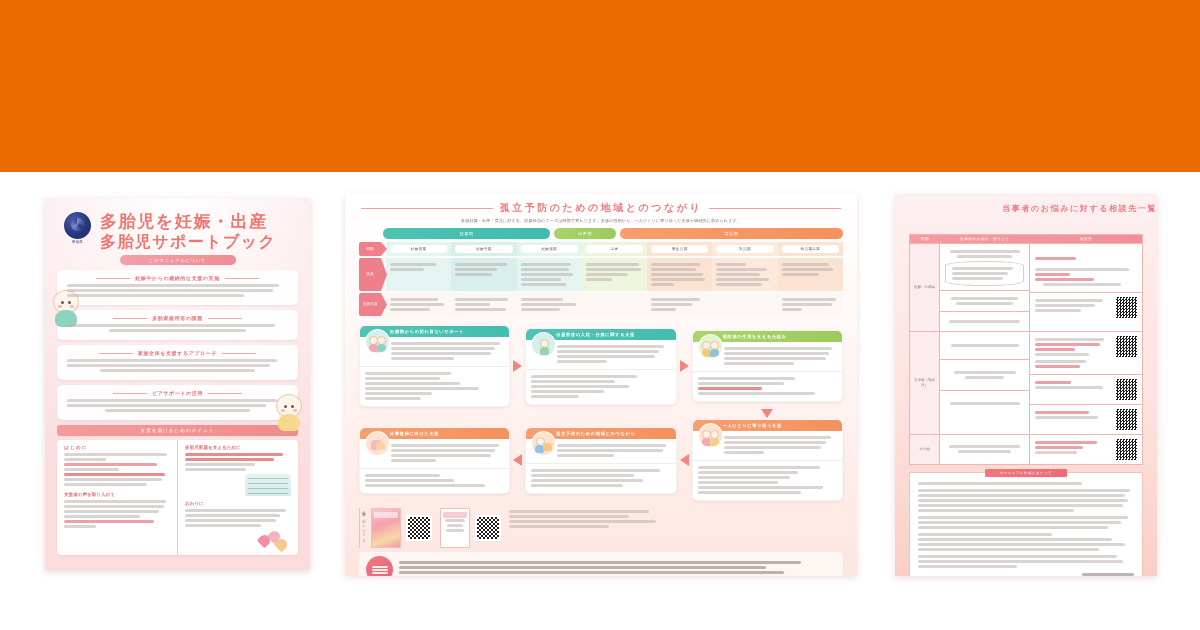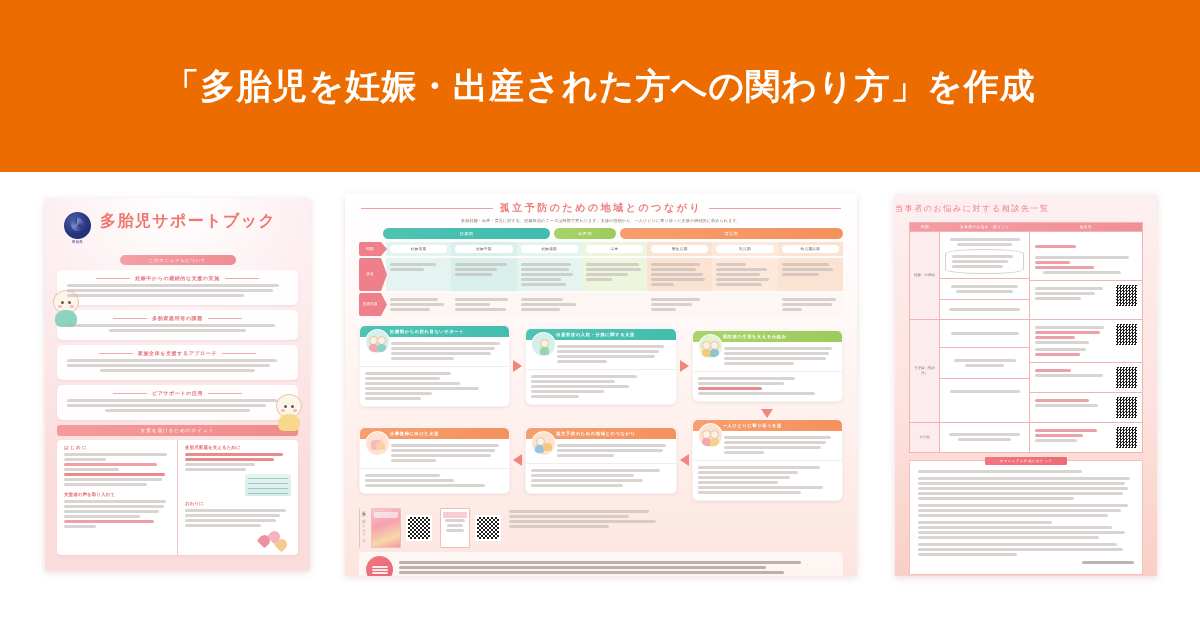--- a/index.html
+++ b/index.html
@@ -213,22 +213,22 @@
   .cp-footer {
     margin:4px 14px 0 14px; background:rgba(255,255,255,.62); border-radius:4px;
     padding:4px 7px; display:flex; gap:6px; align-items:center;
   }
   .cp-badge { width:27px;height:27px;border-radius:50%;flex:none;
     background:linear-gradient(145deg,#ef7a86,#e8616f);
     display:flex;align-items:center;justify-content:center;flex-direction:column; gap:1px; }
   .cp-badge i { display:block; width:16px;height:2px;background:rgba(255,255,255,.85);border-radius:1px; }
 
   
-  .rp-title { text-align:left; font-size:8px; font-weight:normal; color:#ef7d84;
-    letter-spacing:1.6px; padding:9px 0 8px 0; }
+  .rp-title { text-align:right; font-size:8px; font-weight:bold; color:#ef7d84;
+    letter-spacing:1.6px; padding:9px 0 20px 0; }
   .rp-table { margin:0 14px; border:1px solid #f2b3b3; background:#fff; }
   .rp-thead { display:flex; background:linear-gradient(90deg,#f59ba1,#f18f97); }
   .rp-th { padding:2px 0; text-align:center; font-size:3.6px; color:#fff; letter-spacing:.5px; }
   .rp-th.c1 { width:30px; } .rp-th.c2 { flex:1; } .rp-th.c3 { flex:1.25; }
   .rp-tr { display:flex; border-top:1px solid #f2b3b3; }
   .rp-c1 { width:30px; flex:none; background:#fdeced; border-right:1px solid #f2b3b3;
     display:flex; align-items:center; justify-content:center; padding:2px; }
   .rp-c1 span { font-size:3.4px; color:#7a706c; text-align:center; line-height:1.35; }
   .rp-c2 { flex:1; border-right:1px solid #f2b3b3; }
   .rp-c3 { flex:1.25; }
@@ -246,31 +246,31 @@
   .rp-note-h span { font-size:3.4px; color:#fff; letter-spacing:.6px; }
   .rp-p { margin-bottom:4px; }
   .sign { width:52px; margin-left:auto; margin-top:5px; }
 </style>
 </head>
 <body>
 
 <div id="root">
 
   <div class="header-band">
-    <div class="header-line l2">「多胎児を妊娠・出産された方への関わり方」を作成</div>
   </div>
 
   <div class="posters">
 
     <div class="poster poster-left">
       <div class="lp-head">
         <div class="lp-logo">
           <div class="lp-logo-cap">愛知県</div>
         </div>
         <div class="lp-title">
+          <div class="t1">多胎児を妊娠・出産</div>
           <div class="t2">多胎児サポートブック</div>
         </div>
       </div>
 
       <div class="lp-ribbon">
         <span>このマニュアルについて</span>
       </div>
 
       <div class="baby green" style="left:4px; top:92px;">
         <div class="head">

